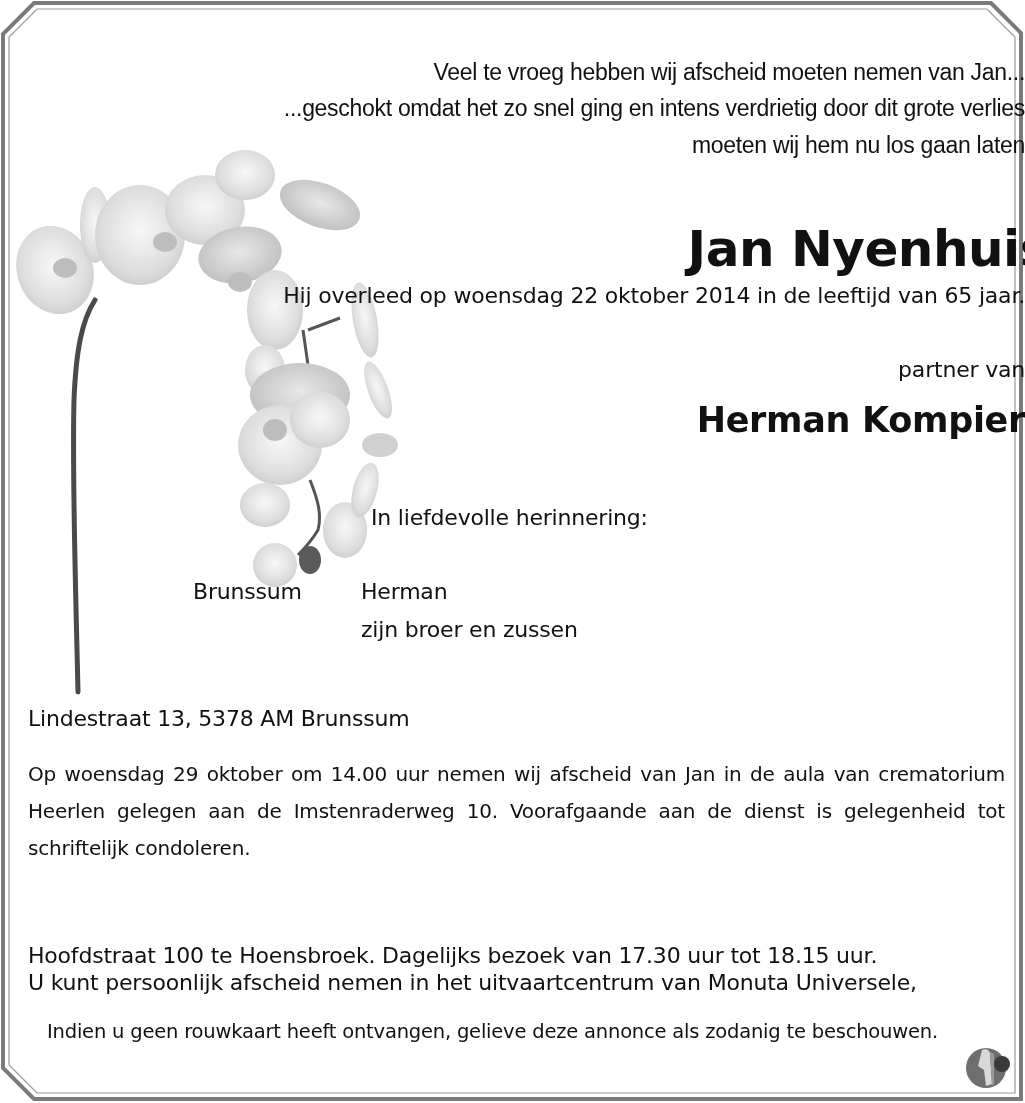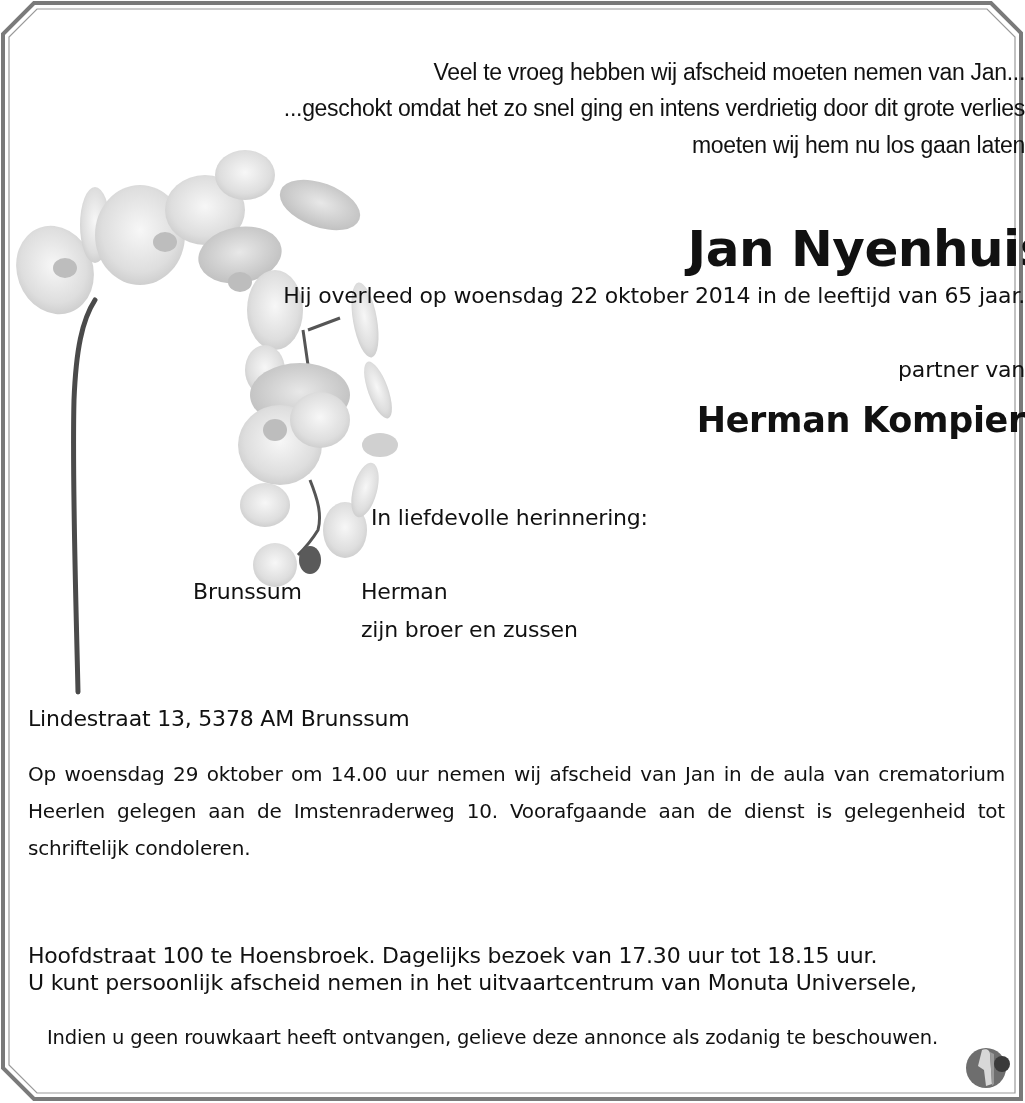--- a/index.html
+++ b/index.html
@@ -6,21 +6,21 @@
   body { width: 1025px; height: 1103px; position: relative; overflow: hidden;
          font-family: "DejaVu Sans", "Liberation Sans", sans-serif; color: #111; }
   .frame { position: absolute; left: 0; top: 0; width: 1025px; height: 1103px; }
   .txt { position: absolute; white-space: nowrap; font-size: 22px; line-height: 1; color: #111; letter-spacing: -0.2px; }
   .center { left: 0; width: 1025px; text-align: right; }
   .intro { font-family: "Liberation Sans", sans-serif; font-size: 23px; letter-spacing: -0.3px; }
   .name-title { font-weight: bold; font-size: 50px; letter-spacing: -0.5px; margin-left: 24px; }
   .partner-name { font-weight: bold; font-size: 35px; letter-spacing: -0.3px; }
   .para { position: absolute; left: 28px; width: 977px; font-size: 20px; line-height: 37px;
           white-space: normal; text-align: justify; text-align-last: left; letter-spacing: -0.2px; }
-  .footer-note { font-size: 19.5px; margin-top: 6px; }
+  .footer-note { font-size: 19.5px; }
   .orchid { position: absolute; left: 0; top: 0; }
   .logo { position: absolute; left: 964px; top: 1040px; width: 52px; height: 52px; }
 </style>
 </head>
 <body>
 
 <svg class="frame" viewBox="0 0 1025 1103" width="1025" height="1103">
   <polygon points="34,3 991,3 1021,33 1021,1099 34,1099 3,1068 3,34" fill="none" stroke="#7a7a7a" stroke-width="4"></polygon>
   <polygon points="37,9 987,9 1015,37 1015,1093 37,1093 9,1065 9,37" fill="none" stroke="#9a9a9a" stroke-width="1.2"></polygon>
 </svg>

